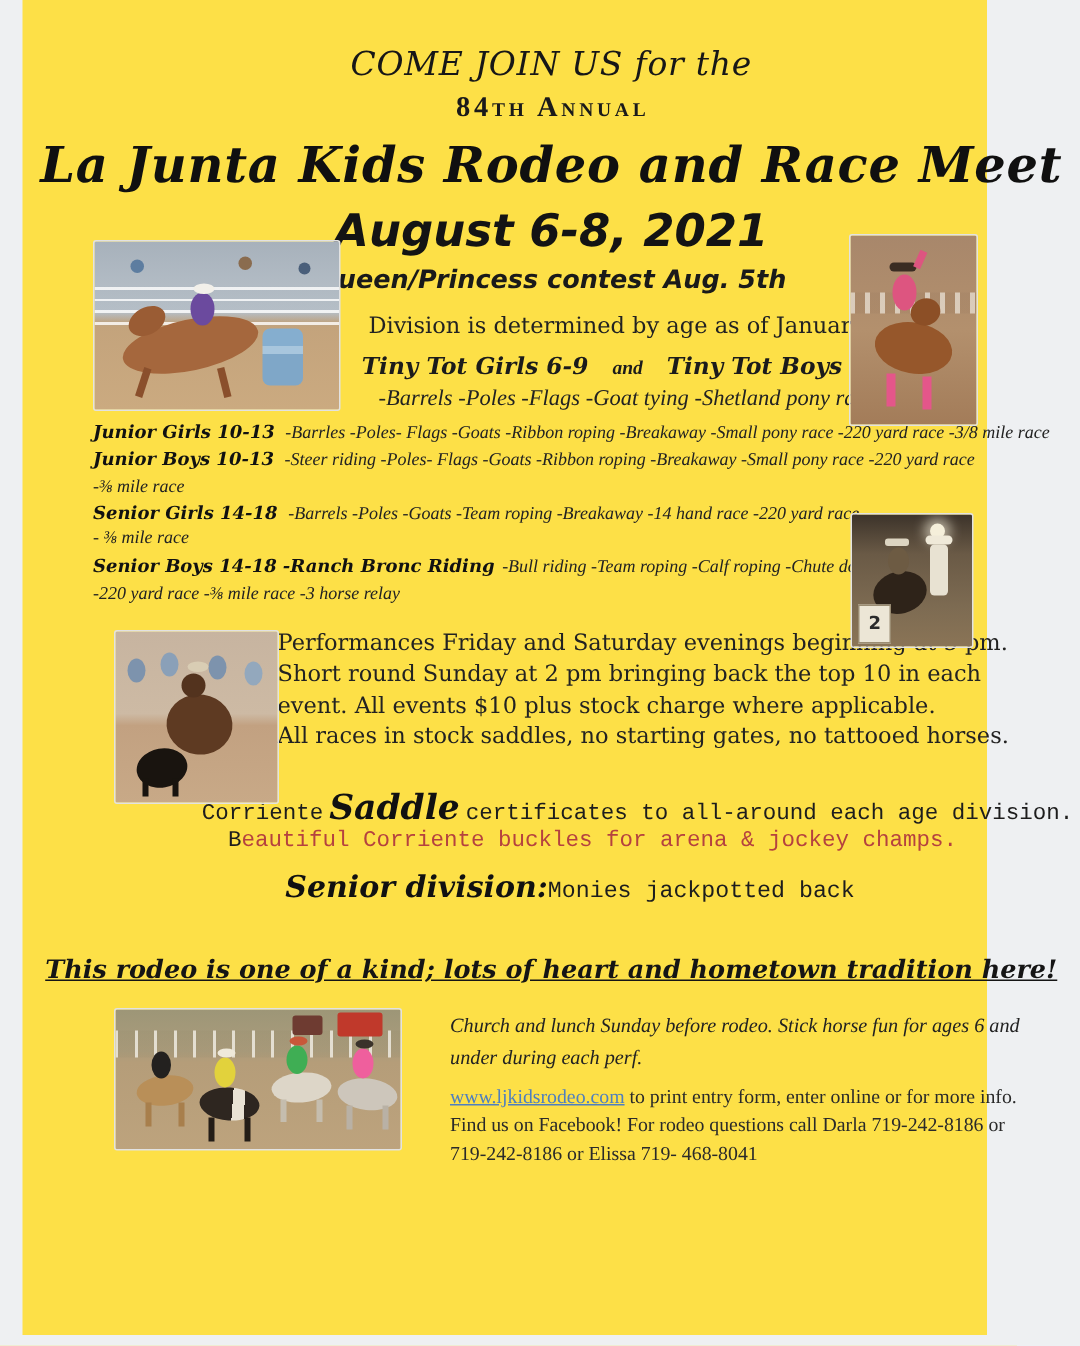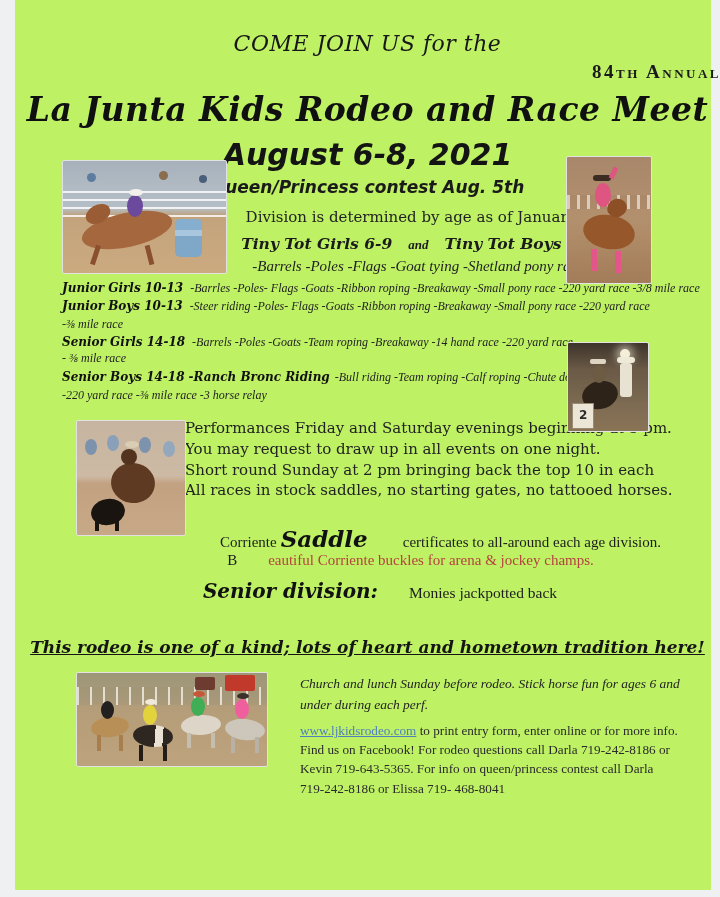--- a/index.html
+++ b/index.html
@@ -1,18 +1,18 @@
 <!DOCTYPE html>
 <html><head>
 <meta charset="utf-8">
 <style>
   html,body{margin:0;padding:0;background:#eef0f2;}
   #canvas{position:relative;width:720px;height:897px;overflow:hidden;background:#eef0f2;
           font-family:"Liberation Serif",serif;color:#1b1b1b;}
-  #page{position:absolute;left:15px;top:0;width:696px;height:890px;background:#bef264;}
+  #page{position:absolute;left:15px;top:0;width:643px;height:890px;background:#fde047;}
   .abs{position:absolute;}
   .ctr{text-align:center;}
   .nw{white-space:nowrap;}
   
   .scriptfont{font-family:"DejaVu Serif",serif;font-style:italic;font-weight:700;}
   
   .come-join{font-family:"DejaVu Serif",serif;font-style:italic;font-size:22px;letter-spacing:.5px;color:#171717;}
   .annual{font-family:"Liberation Serif",serif;font-variant:small-caps;font-weight:700;font-size:19px;letter-spacing:2.5px;color:#1a1a1a;}
   .main-title{font-size:33px;letter-spacing:.5px;color:#101010;}
   .dates{font-family:"DejaVu Sans",sans-serif;font-style:italic;font-weight:700;font-size:30px;color:#141414;}
@@ -21,21 +21,21 @@
   .tt-head{font-size:15.5px;}
   .tt-and{font-family:"Liberation Serif",serif;font-style:italic;font-weight:600;font-size:13px;margin:0 16px;}
   .tt-events{font-family:"Liberation Serif",serif;font-style:italic;font-size:15px;color:#222;}
   
   .dl{position:absolute;left:0;font-family:"Liberation Serif",serif;font-style:italic;font-size:12px;white-space:nowrap;color:#222;}
   .dlabel{font-family:"DejaVu Serif",serif;font-style:italic;font-weight:700;font-size:12px;margin-right:4px;color:#111;}
   .dbold{font-family:"DejaVu Serif",serif;font-style:italic;font-weight:700;font-size:12px;margin-right:2px;color:#111;}
   
   .perf{font-family:"DejaVu Serif",serif;font-size:15px;color:#222;line-height:20.8px;white-space:nowrap;}
   
-  .award-ser{font-family:Liberation Serif, serif;font-size:15px;color:#1d1d1d;margin-left:31px;}
+  .award-ser{font-family:Liberation Mono, monospace;font-size:15px;color:#1d1d1d;}
   .saddle-script{font-family:"DejaVu Serif",serif;font-style:italic;font-weight:700;font-size:23px;margin:16px 4px;color:#111;}
   .senior-script{font-family:"DejaVu Serif",serif;font-style:italic;font-weight:700;font-size:20px;color:#111;}
   .tiny-label{font-family:"DejaVu Serif",serif;font-style:italic;font-weight:700;font-size:13px;margin-right:5px;color:#111;}
   .tiny-rest{font-family:"Liberation Serif",serif;font-size:15px;color:#1d1d1d;}
   .tagline{font-family:"DejaVu Serif",serif;font-style:italic;font-weight:700;font-size:17px;text-decoration:underline;color:#151515;}
   
   .church{font-family:"Liberation Serif",serif;font-style:italic;font-size:13.5px;line-height:21px;color:#222;white-space:nowrap;}
   .contact{font-family:"Liberation Serif",serif;font-size:13.2px;line-height:19.2px;color:#2a2a2a;white-space:nowrap;}
   .weblink{text-decoration:underline;cursor:pointer;}
   .entries{font-family:"DejaVu Serif",serif;font-style:italic;font-weight:700;font-size:33px;letter-spacing:1px;text-decoration:underline;color:#101010;}
@@ -45,21 +45,21 @@
   .ell{border-radius:50%;}
   .chute-num{position:absolute;font-family:"DejaVu Sans",sans-serif;font-weight:700;font-size:12px;color:#2b2b2b;}
 </style>
 </head>
 <body>
 
 <div id="canvas">
   <div id="page">
 
     <div class="abs ctr come-join" style="left:0;top:31px;width:705px;">COME JOIN US for the</div>
-    <div class="abs ctr annual" style="left:1px;top:61px;width:705px;text-align:right;">84th Annual</div>
+    <div class="abs ctr annual" style="left:1px;top:61px;width:705px;">84th Annual</div>
     <div class="abs ctr scriptfont main-title" style="left:0;top:90px;width:705px;">La Junta Kids Rodeo and Race Meet</div>
     <div class="abs ctr dates" style="left:0;top:137px;width:705px;">August 6-8, 2021</div>
     <div class="abs ctr queenline" style="left:0;top:177px;width:705px;">Queen/Princess contest Aug. 5th</div>
     <div class="abs ctr divnote" style="left:103px;top:208px;width:600px;">Division is determined by age as of January 1</div>
 
     <div class="abs ctr nw" style="left:103px;top:234px;width:600px;">
       <span class="scriptfont tt-head">Tiny Tot Girls 6-9</span><span class="tt-and">and</span><span class="scriptfont tt-head">Tiny Tot Boys 6-9</span>
     </div>
     <div class="abs ctr tt-events nw" style="left:103px;top:258px;width:600px;">-Barrels  -Poles -Flags -Goat tying -Shetland pony race</div>
 
@@ -82,22 +82,22 @@
       <div class="dl" style="top:89px;">
         <span class="dlabel">Senior Boys 14-18</span><span class="dbold">-Ranch Bronc Riding</span><span> -Bull riding -Team roping -Calf roping -Chute dogging</span>
       </div>
       <div class="dl" style="top:107px;">
         <span>-220 yard race -⅜ mile race -3 horse relay</span>
       </div>
     </div>
 
     <div class="abs" style="left:170px;top:418px;">
       <div class="perf">Performances Friday and Saturday evenings beginning at 5 pm.</div>
-      <div class="perf">You may request to draw up in all events on one night.</div>
       <div class="perf">Short round Sunday at 2 pm bringing back the top 10 in each</div>
+      <div class="perf">event. All events $10 plus stock charge where applicable.</div>
       <div class="perf">All races in stock saddles, no starting gates, no tattooed horses.</div>
     </div>
 
     <div class="abs ctr nw" style="left:100px;top:525px;width:620px;">
       <span class="award-ser">Corriente</span><span class="saddle-script">Saddle</span><span class="award-ser">certificates to all-around each age division.</span>
     </div>
     <div class="abs ctr nw" style="left:55px;top:579px;width:620px;">
       <span class="senior-script">Senior division</span><span class="senior-script">:</span><span class="award-ser" style="font-size:15.5px;">Monies jackpotted back</span>
     </div>
     <div class="abs ctr nw" style="left:70px;top:551px;width:620px;">
@@ -107,21 +107,20 @@
 
     <div class="abs church" style="left:285px;top:673px;">
       <div>Church and lunch Sunday before rodeo. Stick horse fun for ages 6 and</div>
       <div>under during each perf.</div>
     </div>
     <div class="abs contact" style="left:285px;top:721px;">
       <div>
         <span class="weblink" style="color:#4f7fbf;text-align:center;">www.ljkidsrodeo.com</span><span> to print entry form, enter online or for more info.</span>
       </div>
       <div>Find us on Facebook! For rodeo questions call Darla 719-242-8186 or</div>
-      <div>Kevin 719-643-5365. For  info on queen/princess contest call Darla</div>
       <div>719-242-8186 or Elissa 719- 468-8041</div>
     </div>
 
     <div class="photo" style="left:47px;top:160px;width:163px;height:112px;
          background:linear-gradient(180deg,#a7b1bb 0%,#b9c2ca 42%,#c3a37c 48%,#cbaa80 100%);">
       <div class="ph" style="left:0;top:30px;width:163px;height:26px;background:repeating-linear-gradient(180deg,rgba(255,255,255,.8) 0 2px,rgba(160,170,180,.15) 2px 8px);"></div>
       <div class="ph ell" style="left:24px;top:12px;width:9px;height:9px;background:#5d7da0;"></div>
       <div class="ph ell" style="left:96px;top:10px;width:9px;height:9px;background:#8a6c4f;"></div>
       <div class="ph ell" style="left:136px;top:14px;width:8px;height:8px;background:#4a5f7a;"></div>
       <div class="ph" style="left:112px;top:58px;width:27px;height:38px;background:linear-gradient(180deg,#85aecf 0 30%,#a8c6dd 30% 45%,#7fa7c8 45% 100%);border-radius:5px;"></div>

